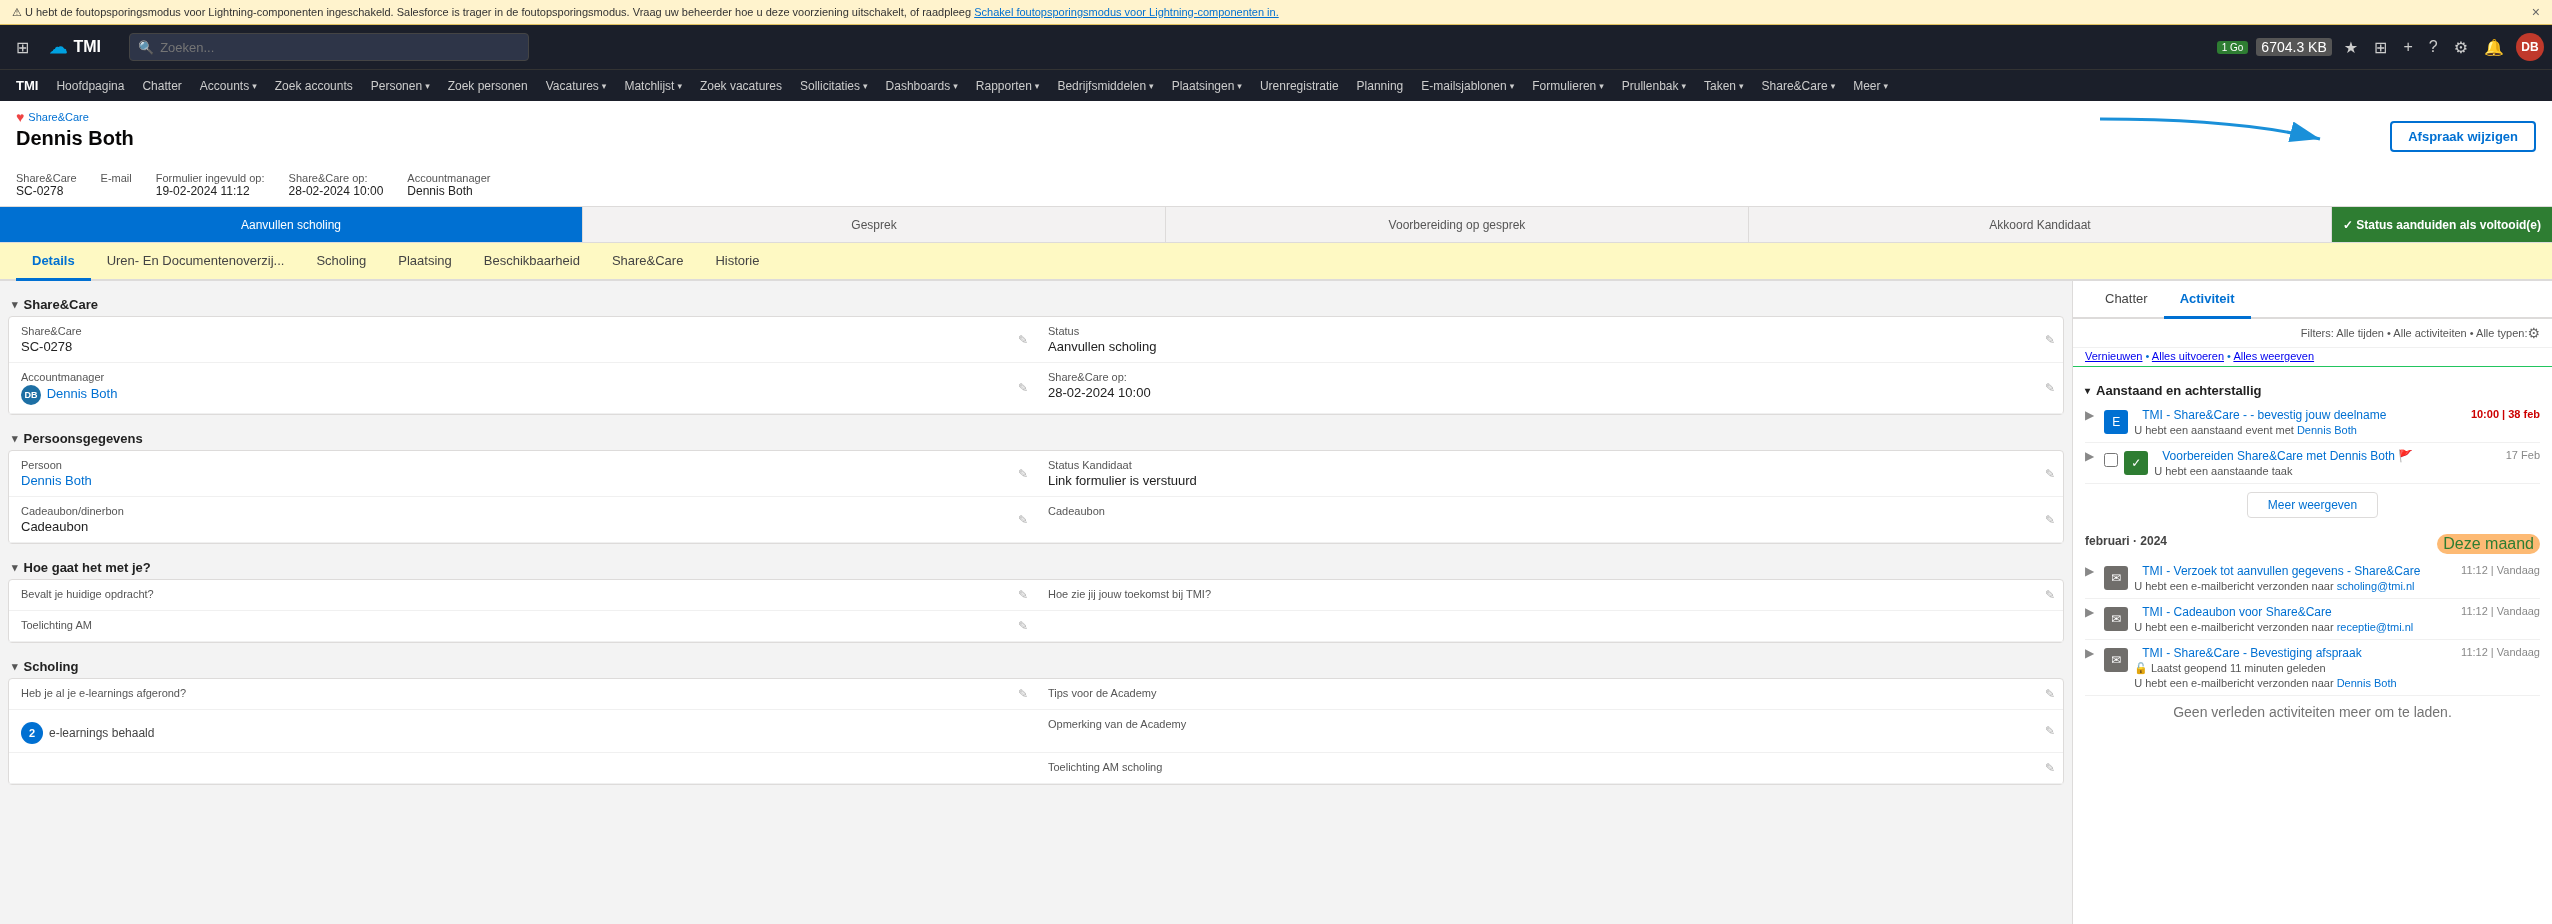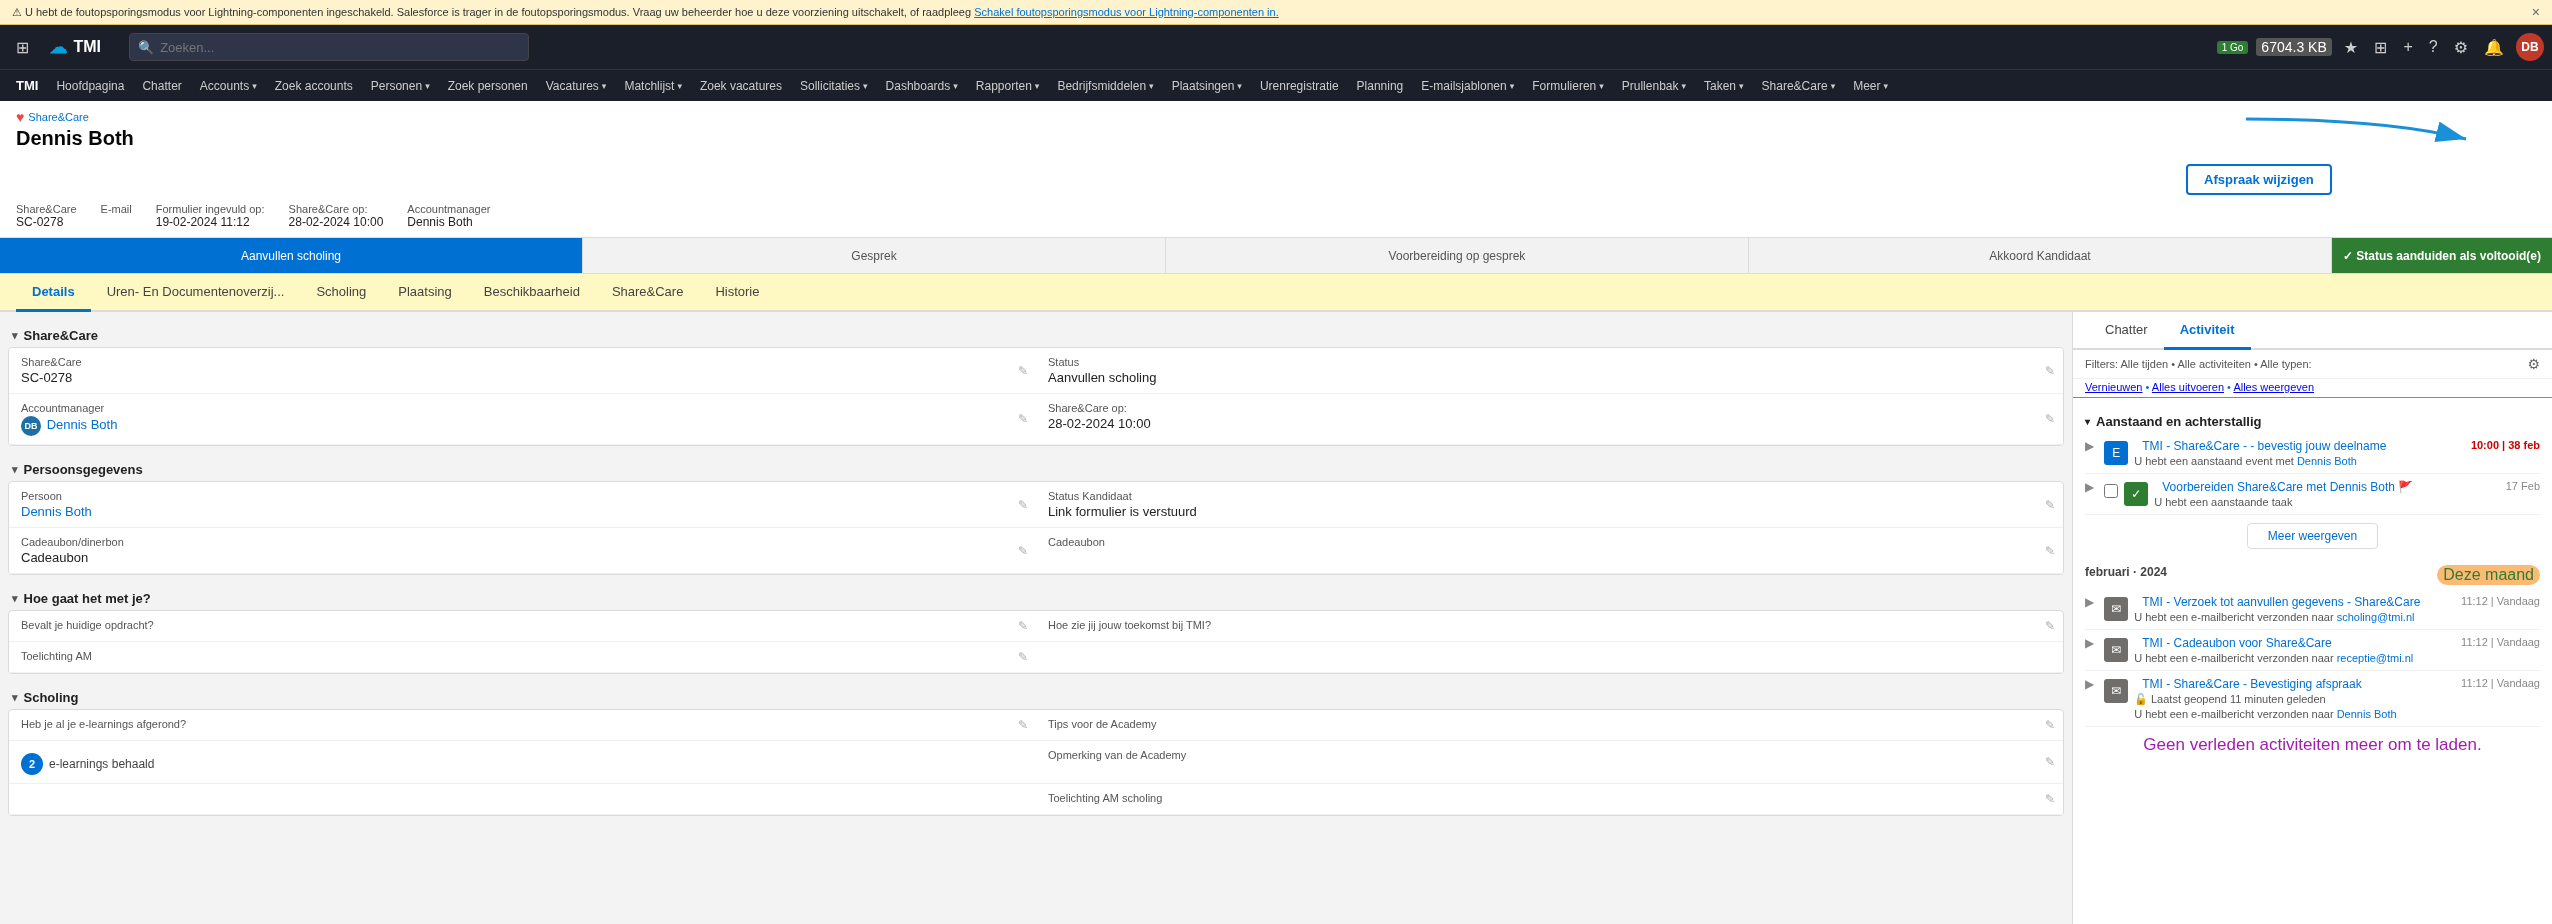--- a/index.html
+++ b/index.html
@@ -246,21 +246,21 @@
       margin-bottom: -2px;
     }
     .chatter-tab.active { color: #0070d2; border-bottom-color: #0070d2; font-weight: 600; }
 
     .activity-filters {
       padding: 6px 12px;
       font-size: 11px;
       color: #555;
       border-bottom: 1px solid #f0f0f0;
       display: flex;
-      justify-content: space-between;
+      justify-content: flex-end;
       align-items: center;
     }
     .filter-icon { cursor: pointer; font-size: 14px; color: #666; }
 
     .activity-body { flex: 1; overflow-y: auto; padding: 8px 12px; }
 
     .activity-section-title {
       font-size: 13px;
       font-weight: bold;
       color: #222;
@@ -344,26 +344,25 @@
       color: #fff;
       display: inline-flex;
       align-items: center;
       justify-content: center;
       font-size: 9px;
       font-weight: bold;
       vertical-align: middle;
       margin-right: 2px;
     }
 
-    .no-past { font-size: 17px; color: #a21caf; text-align: center; padding: 8px 0; }
+    .no-past { font-size: 14px; color: #737373; text-align: center; padding: 8px 0; }
 
     .record-header-actions-wrapper {
       display: flex;
-      flex-direction: column;
-      align-items: flex-start;
+      align-items: center;
       position: relative;
     }
   </style>
 </head>
 <body>
 
 <div class="notif-bar">
   <span>
     ⚠ <span>U hebt de foutopsporingsmodus voor Lightning-componenten ingeschakeld. Salesforce is trager in de foutopsporingsmodus. Vraag uw beheerder hoe u deze voorziening uitschakelt, of raadpleeg</span>
     <a href="#">Schakel foutopsporingsmodus voor Lightning-componenten in.</a>

